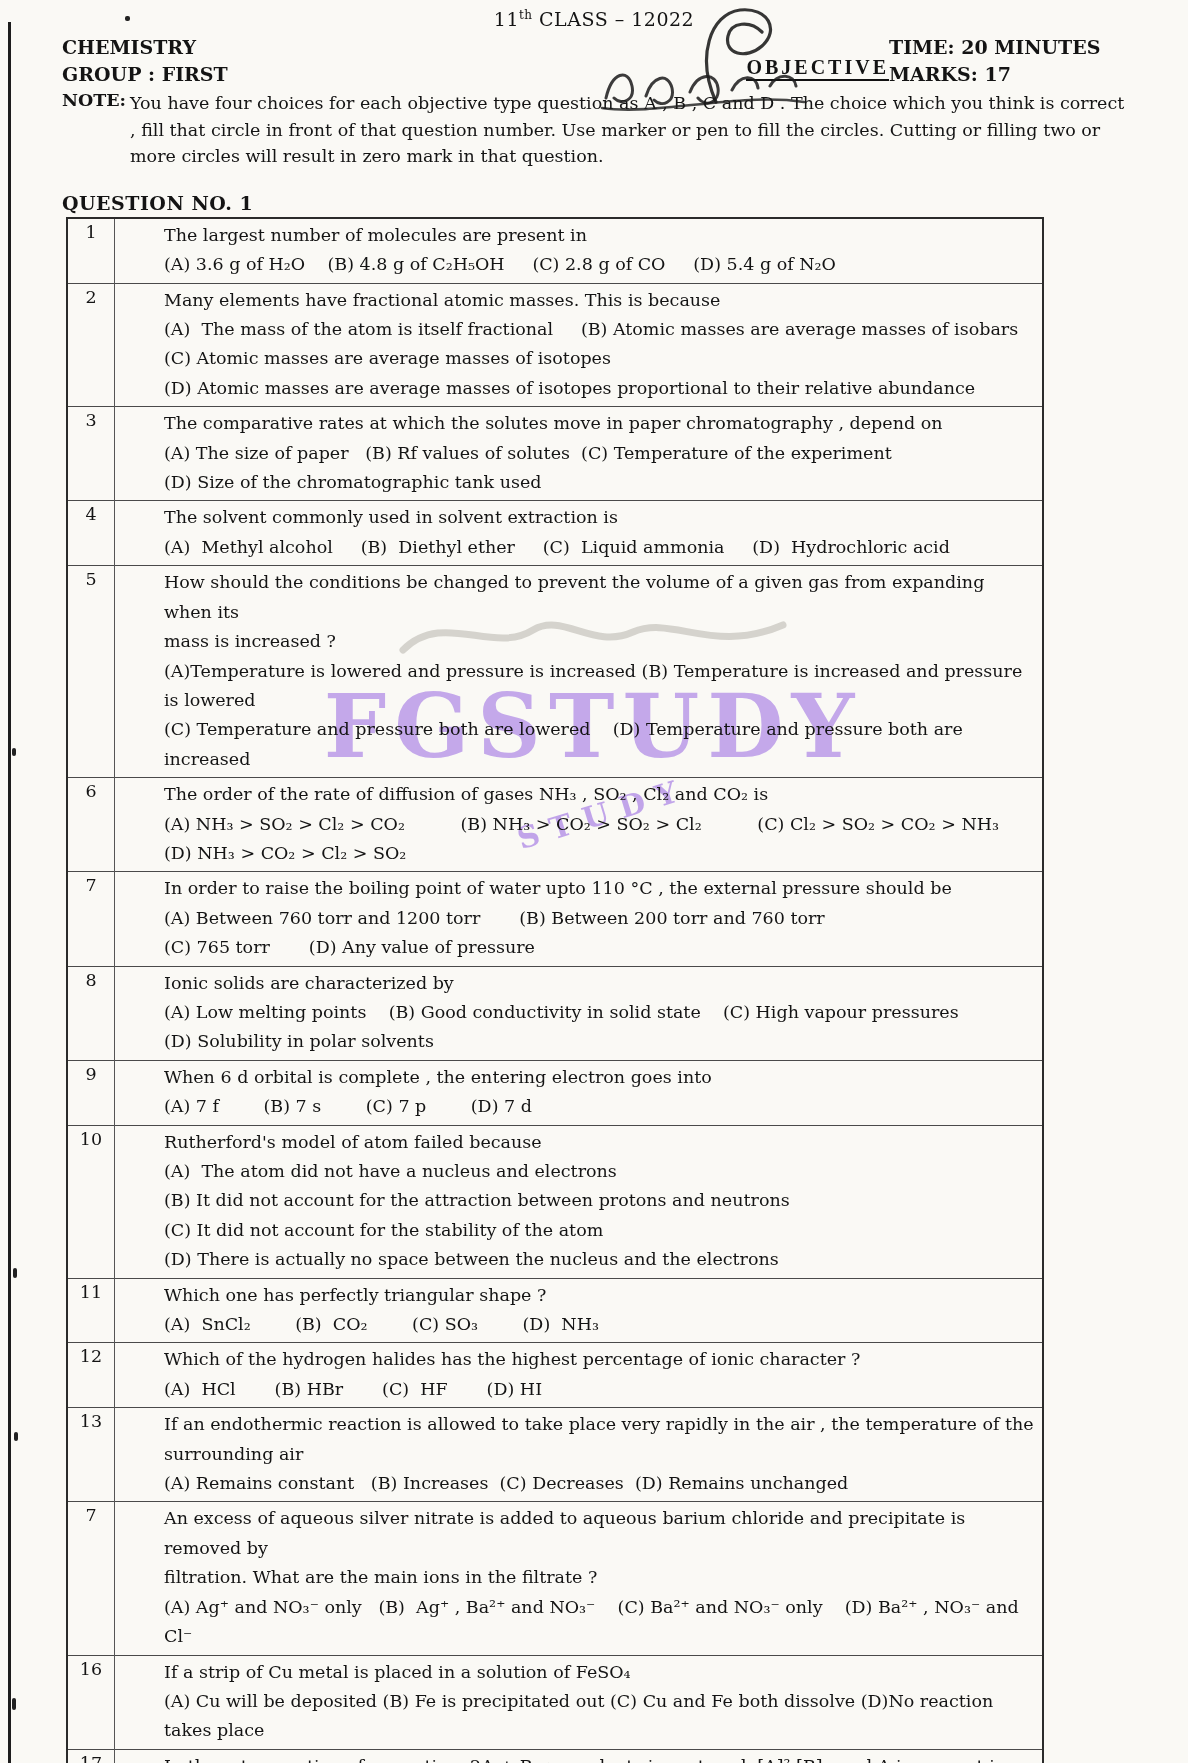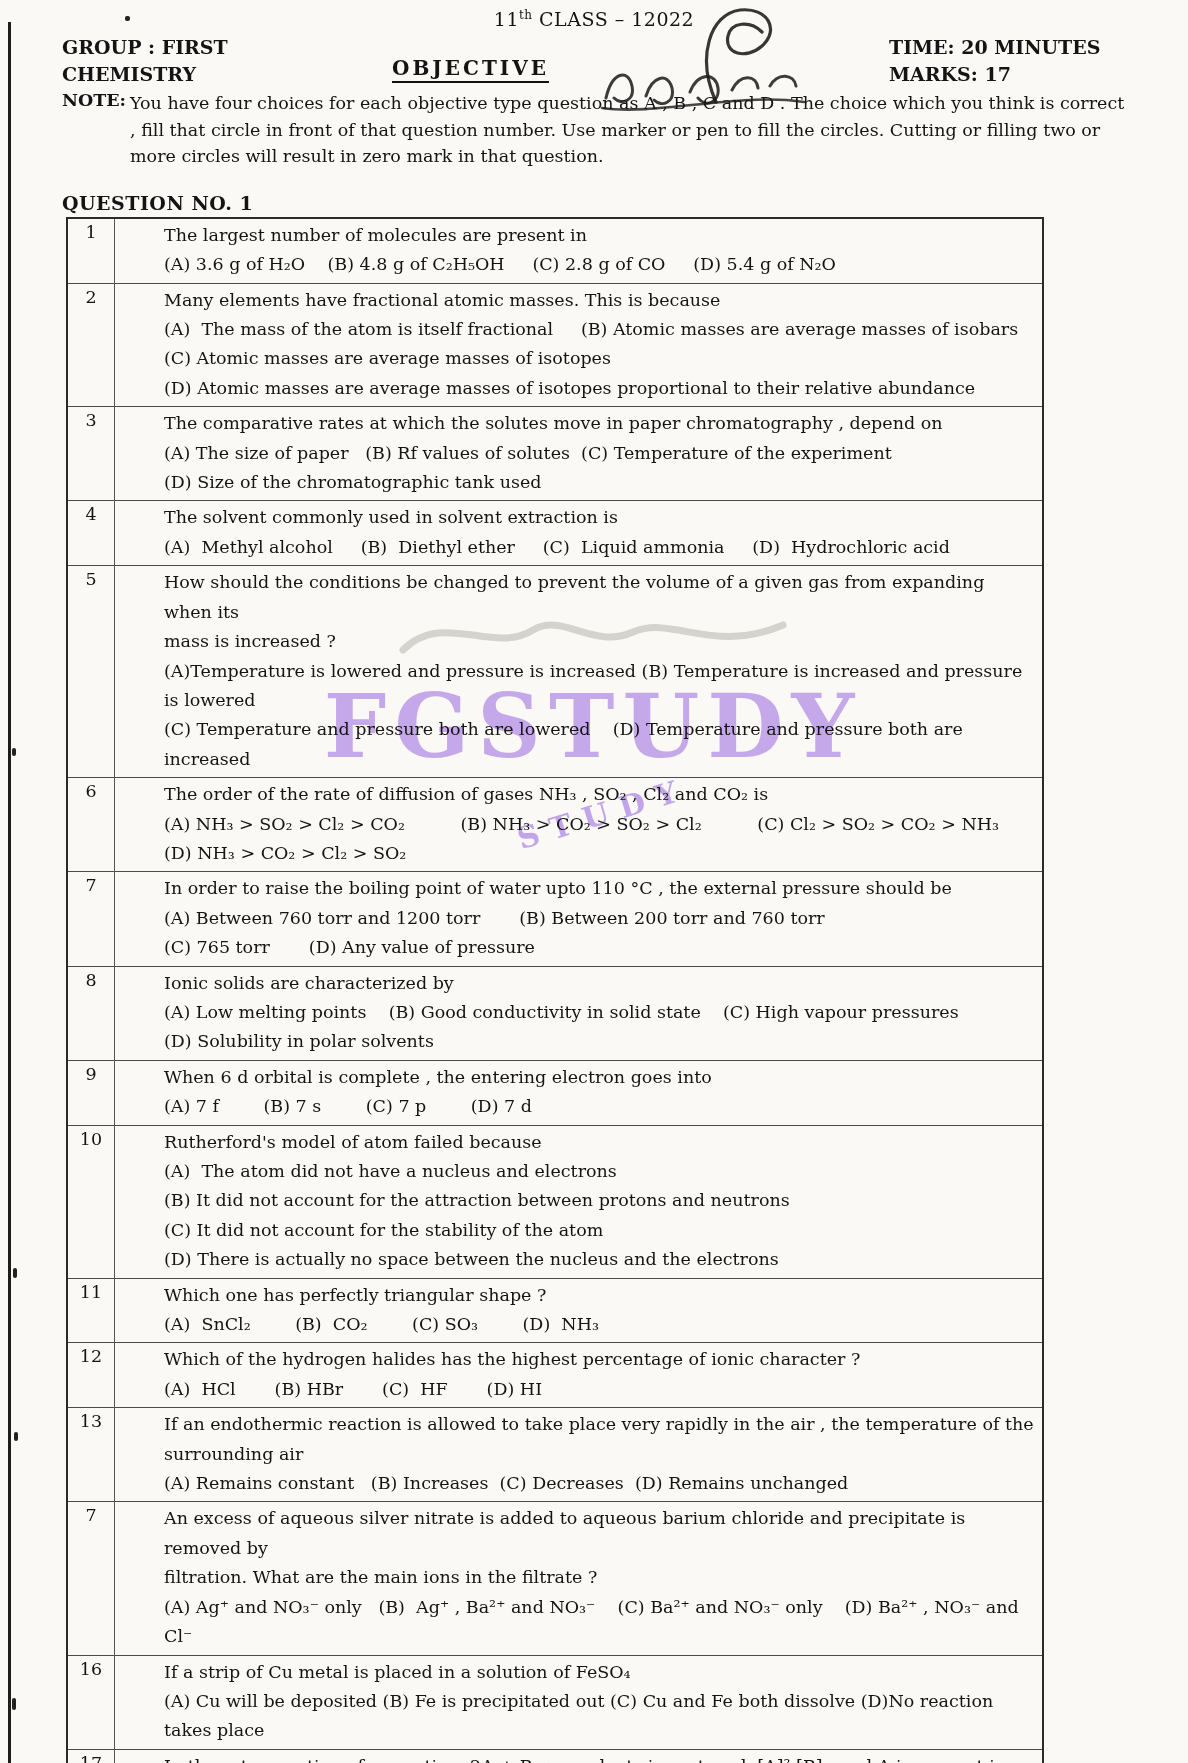--- a/index.html
+++ b/index.html
@@ -16,21 +16,21 @@
   
   .edge-line{position:absolute;left:8px;top:22px;bottom:0;width:3px;background:#1d1d1d;z-index:3;}
   .speck{position:absolute;background:#222;border-radius:2px;z-index:3;}
   
   .top-cut{height:13px;overflow:hidden;text-align:center;}
   .top-cut span{display:inline-block;transform:translateY(-10px);font-weight:bold;font-size:19px;letter-spacing:2px;}
   .class-line{text-align:center;font-weight:normal;font-size:19px;margin-top:8px;letter-spacing:.5px;}
   .class-line sup{font-size:12px;}
   .header-row{display:flex;align-items:flex-start;padding:4px 64px 0 62px;}
   .hdr-left{width:330px;font-weight:bold;font-size:19px;line-height:27px;}
-  .hdr-center{flex:1;text-align:left;position:relative;padding-top:22px;}
+  .hdr-center{flex:1;text-align:right;position:relative;padding-top:22px;font-family:Liberation Serif, serif;}
   .objective{font-weight:bold;font-size:20px;letter-spacing:3px;border-bottom:2.5px solid #111;padding-bottom:1px;}
   .hdr-right{width:235px;font-weight:bold;font-size:19px;line-height:27px;}
   .note{display:flex;padding:2px 56px 0 62px;font-size:17.5px;}
   .note-label{font-weight:bold;width:68px;flex:none;}
   .note-text{flex:1;line-height:26.5px;}
   .section-heading{font-weight:bold;font-size:19px;margin:22px 0 3px 62px;letter-spacing:.5px;}
   
   table.questions{border-collapse:collapse;margin:2px 0 0 66px;width:978px;border:2px solid #2b2b2b;}
   table.questions tr{border-bottom:1px solid #4a4a4a;}
   td.num{width:44px;border-right:1px solid #555;text-align:center;vertical-align:top;font-size:17.5px;padding-top:3px;}
@@ -73,22 +73,22 @@
     <path d="M4,46 C60,54 140,30 206,40" fill="none" stroke="#1a1a1a" stroke-width="2.6" stroke-linecap="round" opacity=".8"></path>
   </svg>
 
   <div class="content-layer">
 
 
     <div class="class-line"><span>11</span><sup>th</sup><span> CLASS – 12022</span></div>
 
     <div class="header-row">
       <div class="hdr-left">
+        <div>CHEMISTRY</div>
         <div>GROUP : FIRST</div>
-        <div>CHEMISTRY</div>
       </div>
       <div class="hdr-center">
         <span class="objective">OBJECTIVE</span>
       </div>
       <div class="hdr-right">
         <div>TIME: 20 MINUTES</div>
         <div>MARKS: 17</div>
       </div>
     </div>
 

